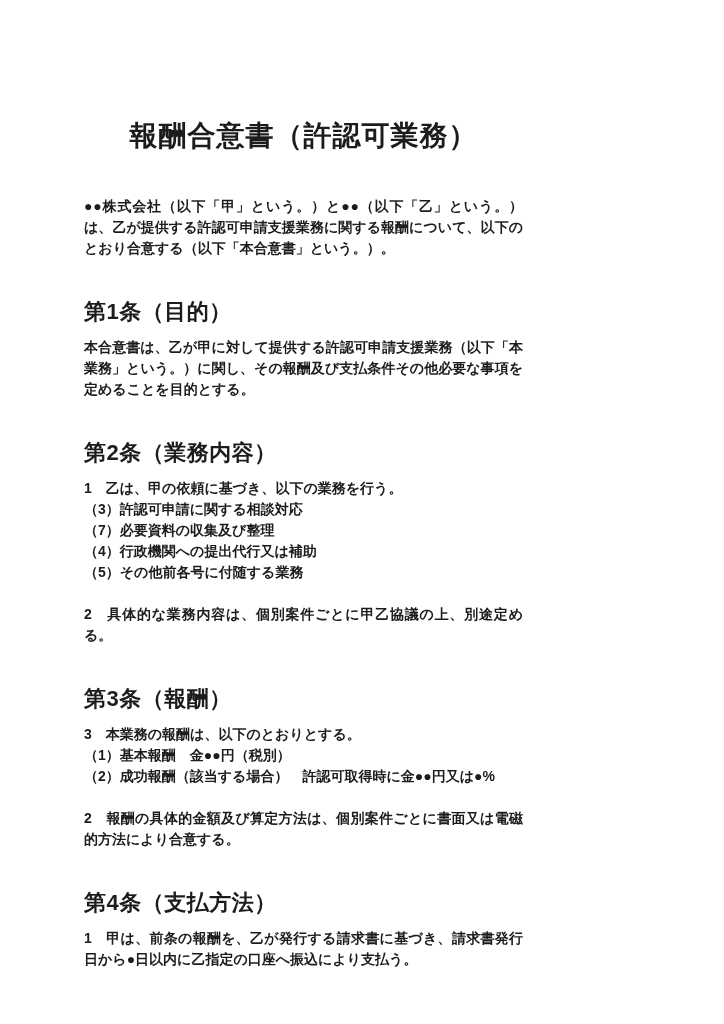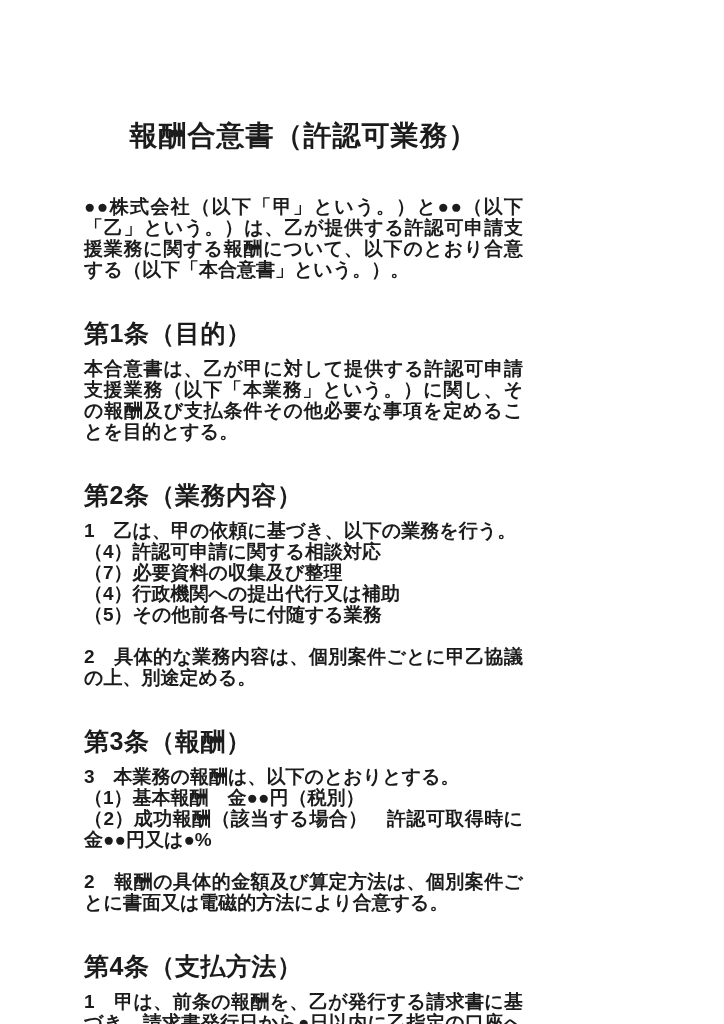--- a/index.html
+++ b/index.html
@@ -24,35 +24,35 @@
   }
   .doc-title {
     margin: 119px 0 0 0;
     font-size: 28px;
     line-height: 34px;
     font-weight: bold;
     text-align: center;
     letter-spacing: 1px;
   }
   .body-text {
-    font-size: 19px;
+    font-size: 14px;
     line-height: 21px;
     font-weight: 600;
     margin: 0;
     text-align: justify;
   }
   .intro {
     margin-top: 43px;
   }
   .article {
     margin-top: 40px;
   }
   .article-heading {
     margin: 0;
-    font-size: 25px;
+    font-size: 22px;
     line-height: 26px;
     font-weight: bold;
     letter-spacing: 0.5px;
   }
   .article-heading + .body-text {
     margin-top: 12px;
   }
   .clause-gap {
     margin-top: 21px;
   }
@@ -67,21 +67,21 @@
   <p class="body-text intro">●●株式会社（以下「甲」という。）と●●（以下「乙」という。）は、乙が提供する許認可申請支援業務に関する報酬について、以下のとおり合意する（以下「本合意書」という。）。</p>
 
   <section class="article">
     <h2 class="article-heading">第1条（目的）</h2>
     <p class="body-text">本合意書は、乙が甲に対して提供する許認可申請支援業務（以下「本業務」という。）に関し、その報酬及び支払条件その他必要な事項を定めることを目的とする。</p>
   </section>
 
   <section class="article">
     <h2 class="article-heading">第2条（業務内容）</h2>
     <p class="body-text">1　乙は、甲の依頼に基づき、以下の業務を行う。</p>
-    <p class="body-text">（4）許認可申請に関する相談対応</p>
+    <p class="body-text">（3）許認可申請に関する相談対応</p>
     <p class="body-text">（7）必要資料の収集及び整理</p>
     <p class="body-text">（4）行政機関への提出代行又は補助</p>
     <p class="body-text">（5）その他前各号に付随する業務</p>
     <p class="body-text clause-gap">2　具体的な業務内容は、個別案件ごとに甲乙協議の上、別途定める。</p>
   </section>
 
   <section class="article">
     <h2 class="article-heading">第3条（報酬）</h2>
     <p class="body-text">3　本業務の報酬は、以下のとおりとする。</p>
     <p class="body-text">（1）基本報酬　金●●円（税別）</p>

